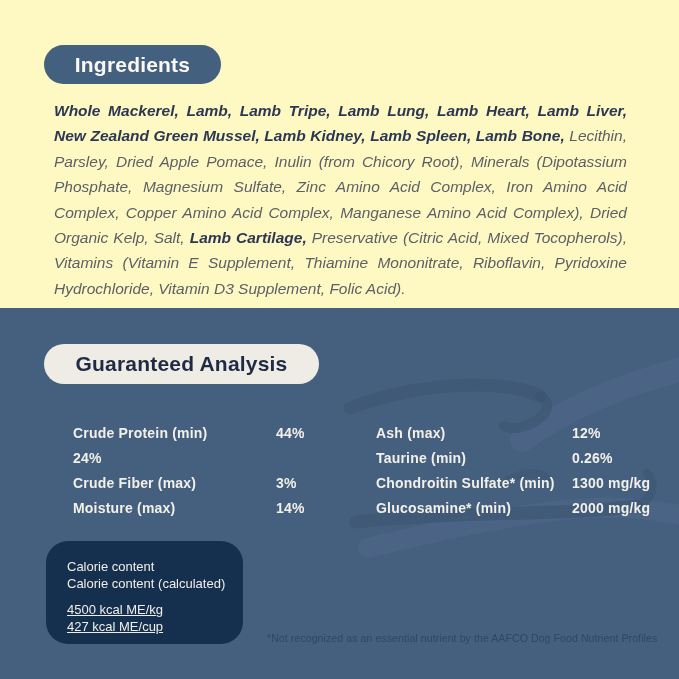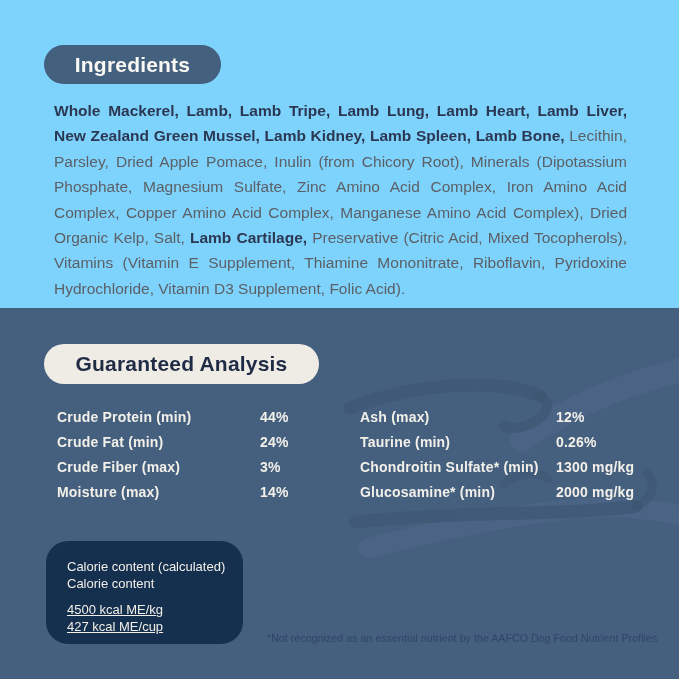--- a/index.html
+++ b/index.html
@@ -7,56 +7,57 @@
     width: 679px; height: 679px;
     position: relative;
     background: #FFFFFF;
     font-family: "Liberation Sans", sans-serif;
     overflow: hidden;
   }
 
   
   .ingredients-panel {
     position: absolute; left: 0; top: 0; width: 679px; height: 308px;
-    background: #7dd3fc;
+    background: #fef9c3;
   }
   .pill {
     position: absolute;
     display: flex; align-items: center; justify-content: center;
     border-radius: 22px;
     font-weight: 700; font-size: 21px; letter-spacing: 0.2px;
   }
   .pill-ingredients {
     left: 44px; top: 45px; width: 177px; height: 39px;
     background: #44607F; color: #FAF8F3;
   }
   .ingredients-paragraph {
     position: absolute; left: 54px; top: 98px; width: 573px;
     font-size: 15.5px; line-height: 25.4px;
     text-align: justify;
     color: #5C5F66;
+    font-style: italic;
   }
   .seg-bold { font-weight: 700; color: #2C3853; }
   .seg-reg  { font-weight: 400; color: #5C5F66; }
 
   
   .analysis-panel {
     position: absolute; left: 0; top: 308px; width: 679px; height: 371px;
     background: #45607E;
   }
   .wave-decoration {
     position: absolute; left: 0; top: 0; width: 679px; height: 371px;
     pointer-events: none;
   }
   .pill-analysis {
     left: 44px; top: 36px; width: 275px; height: 40px;
     background: #EFECE6; color: #1F2B45; text-align: right;
   }
   .ga-table {
-    position: absolute; top: 96px;
+    position: absolute; top: 112px; margin-left: 16px;
   }
   .ga-table-left  { left: 57px;  width: 300px; }
   .ga-table-right { left: 360px; width: 310px; }
   .ga-row {
     height: 25px; display: flex; align-items: center;
     font-size: 14px; font-weight: 700; color: #F3F0EA;
     letter-spacing: 0.2px;
   }
   .ga-table-left  .ga-label { width: 203px; }
   .ga-table-right .ga-label { width: 196px; }
@@ -100,21 +101,20 @@
   <div class="pill pill-analysis">
     <span>Guaranteed Analysis</span>
   </div>
 
   <div class="ga-table ga-table-left">
       <div class="ga-row">
         <span class="ga-label">Crude Protein (min)</span>
         <span class="ga-value">44%</span>
       </div>
       <div class="ga-row">
-        <span class="ga-label">Crude Fat (min)</span>
         <span class="ga-value">24%</span>
       </div>
       <div class="ga-row">
         <span class="ga-label">Crude Fiber (max)</span>
         <span class="ga-value">3%</span>
       </div>
       <div class="ga-row">
         <span class="ga-label">Moisture (max)</span>
         <span class="ga-value">14%</span>
       </div>
@@ -134,22 +134,22 @@
         <span class="ga-value">1300 mg/kg</span>
       </div>
       <div class="ga-row">
         <span class="ga-label">Glucosamine* (min)</span>
         <span class="ga-value">2000 mg/kg</span>
       </div>
     </div>
 
   <div class="calorie-box">
     <div class="calorie-titles">
+        <div>Calorie content</div>
         <div>Calorie content (calculated)</div>
-        <div>Calorie content</div>
       </div>
     <div class="calorie-values">
         <div>4500 kcal ME/kg</div>
         <div>427 kcal ME/cup</div>
       </div>
   </div>
 
   <div class="aafco-footnote">*Not recognized as an essential nutrient by the AAFCO Dog Food Nutrient Profiles</div>
 </div>
 

